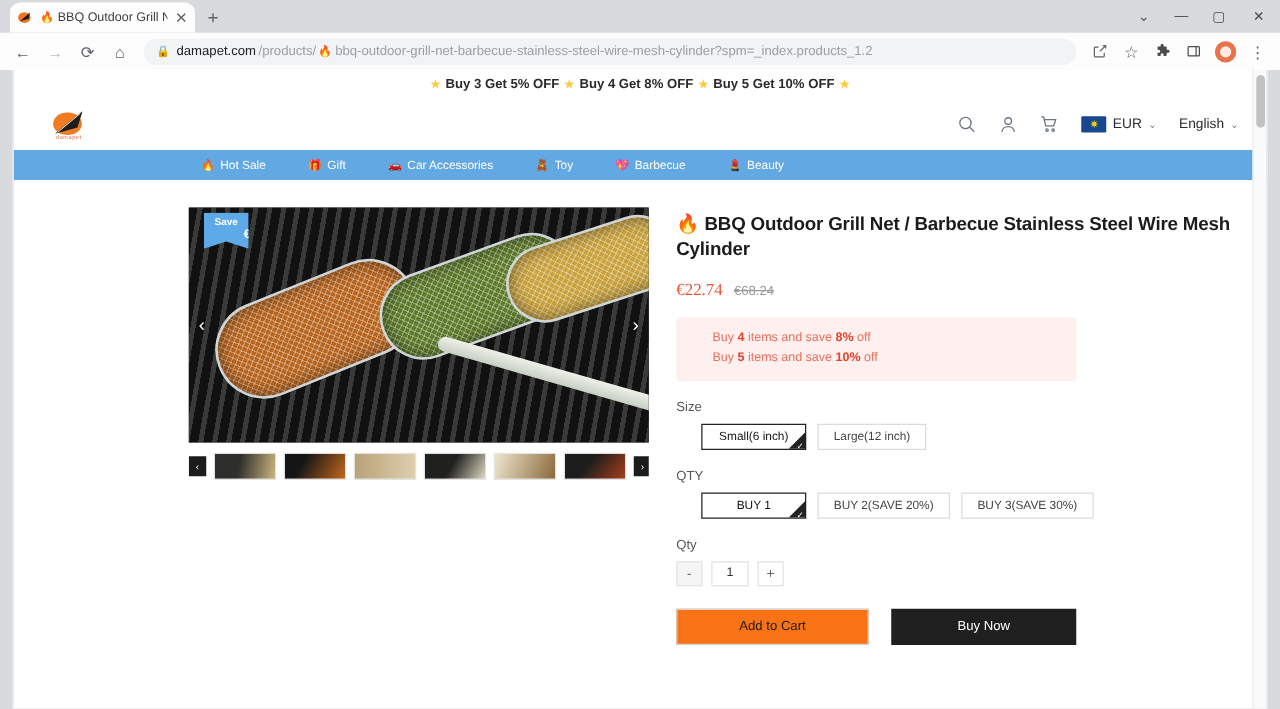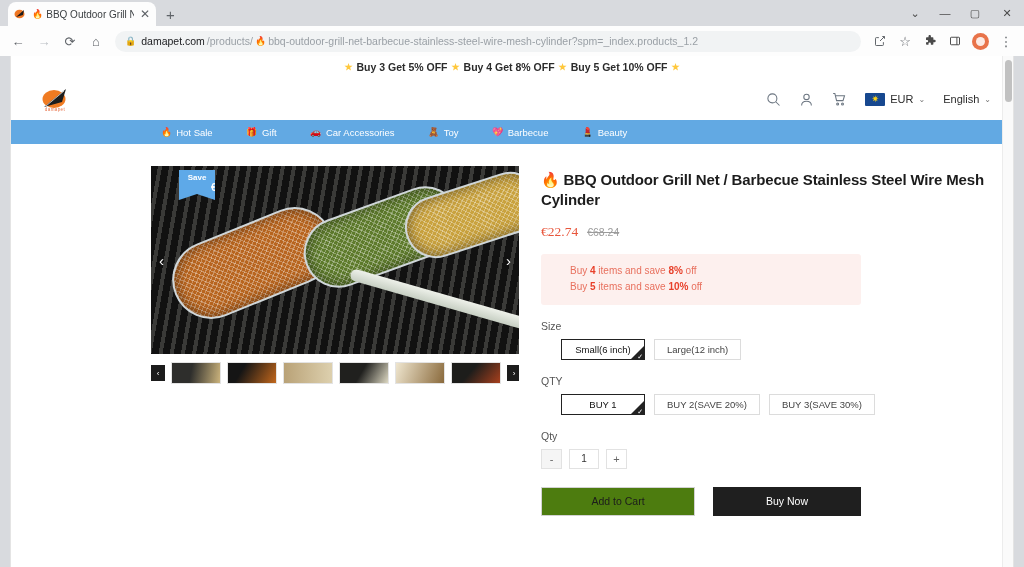--- a/index.html
+++ b/index.html
@@ -266,21 +266,21 @@
   .handle {
     position: absolute;
     left: 196px; top: 128px;
     width: 190px; height: 12px;
     background: linear-gradient(#eef1ea, #c7cfc3);
     border-radius: 6px;
     transform: rotate(16deg);
   }
   .save-badge {
     position: absolute;
-    left: 28px; top: 4px;
+    left: 12px; top: 4px;
     width: 36px;
     background: #5ea9e8;
     color: #fff;
     text-align: center;
     font-size: 8px;
     line-height: 10px;
     padding: 3px 0 6px;
     z-index: 5;
     clip-path: polygon(0 0, 100% 0, 100% 100%, 50% 80%, 0 100%);
     font-weight: bold;
@@ -412,21 +412,21 @@
     background: #fff;
     display: flex; align-items: center; justify-content: center;
     font-size: 10px; color: #333;
   }
   .qbtn.plus { background: #fff; }
 
   .cta-row { display: flex; gap: 18px; margin-top: 18px; }
   .btn-cart {
     width: 154px; height: 29px;
     border: 1px solid #d2d2d2;
-    background: #4d7c0f;
+    background: #f97316;
     display: flex; align-items: center; justify-content: center;
     font-size: 10.5px; color: #1c1c1c; cursor: pointer;
   }
   .btn-buy {
     width: 148px; height: 29px;
     background: #1f1f1f;
     display: flex; align-items: center; justify-content: center;
     font-size: 10.5px; color: #fff; cursor: pointer;
   }
   .svgico { display: block; }

